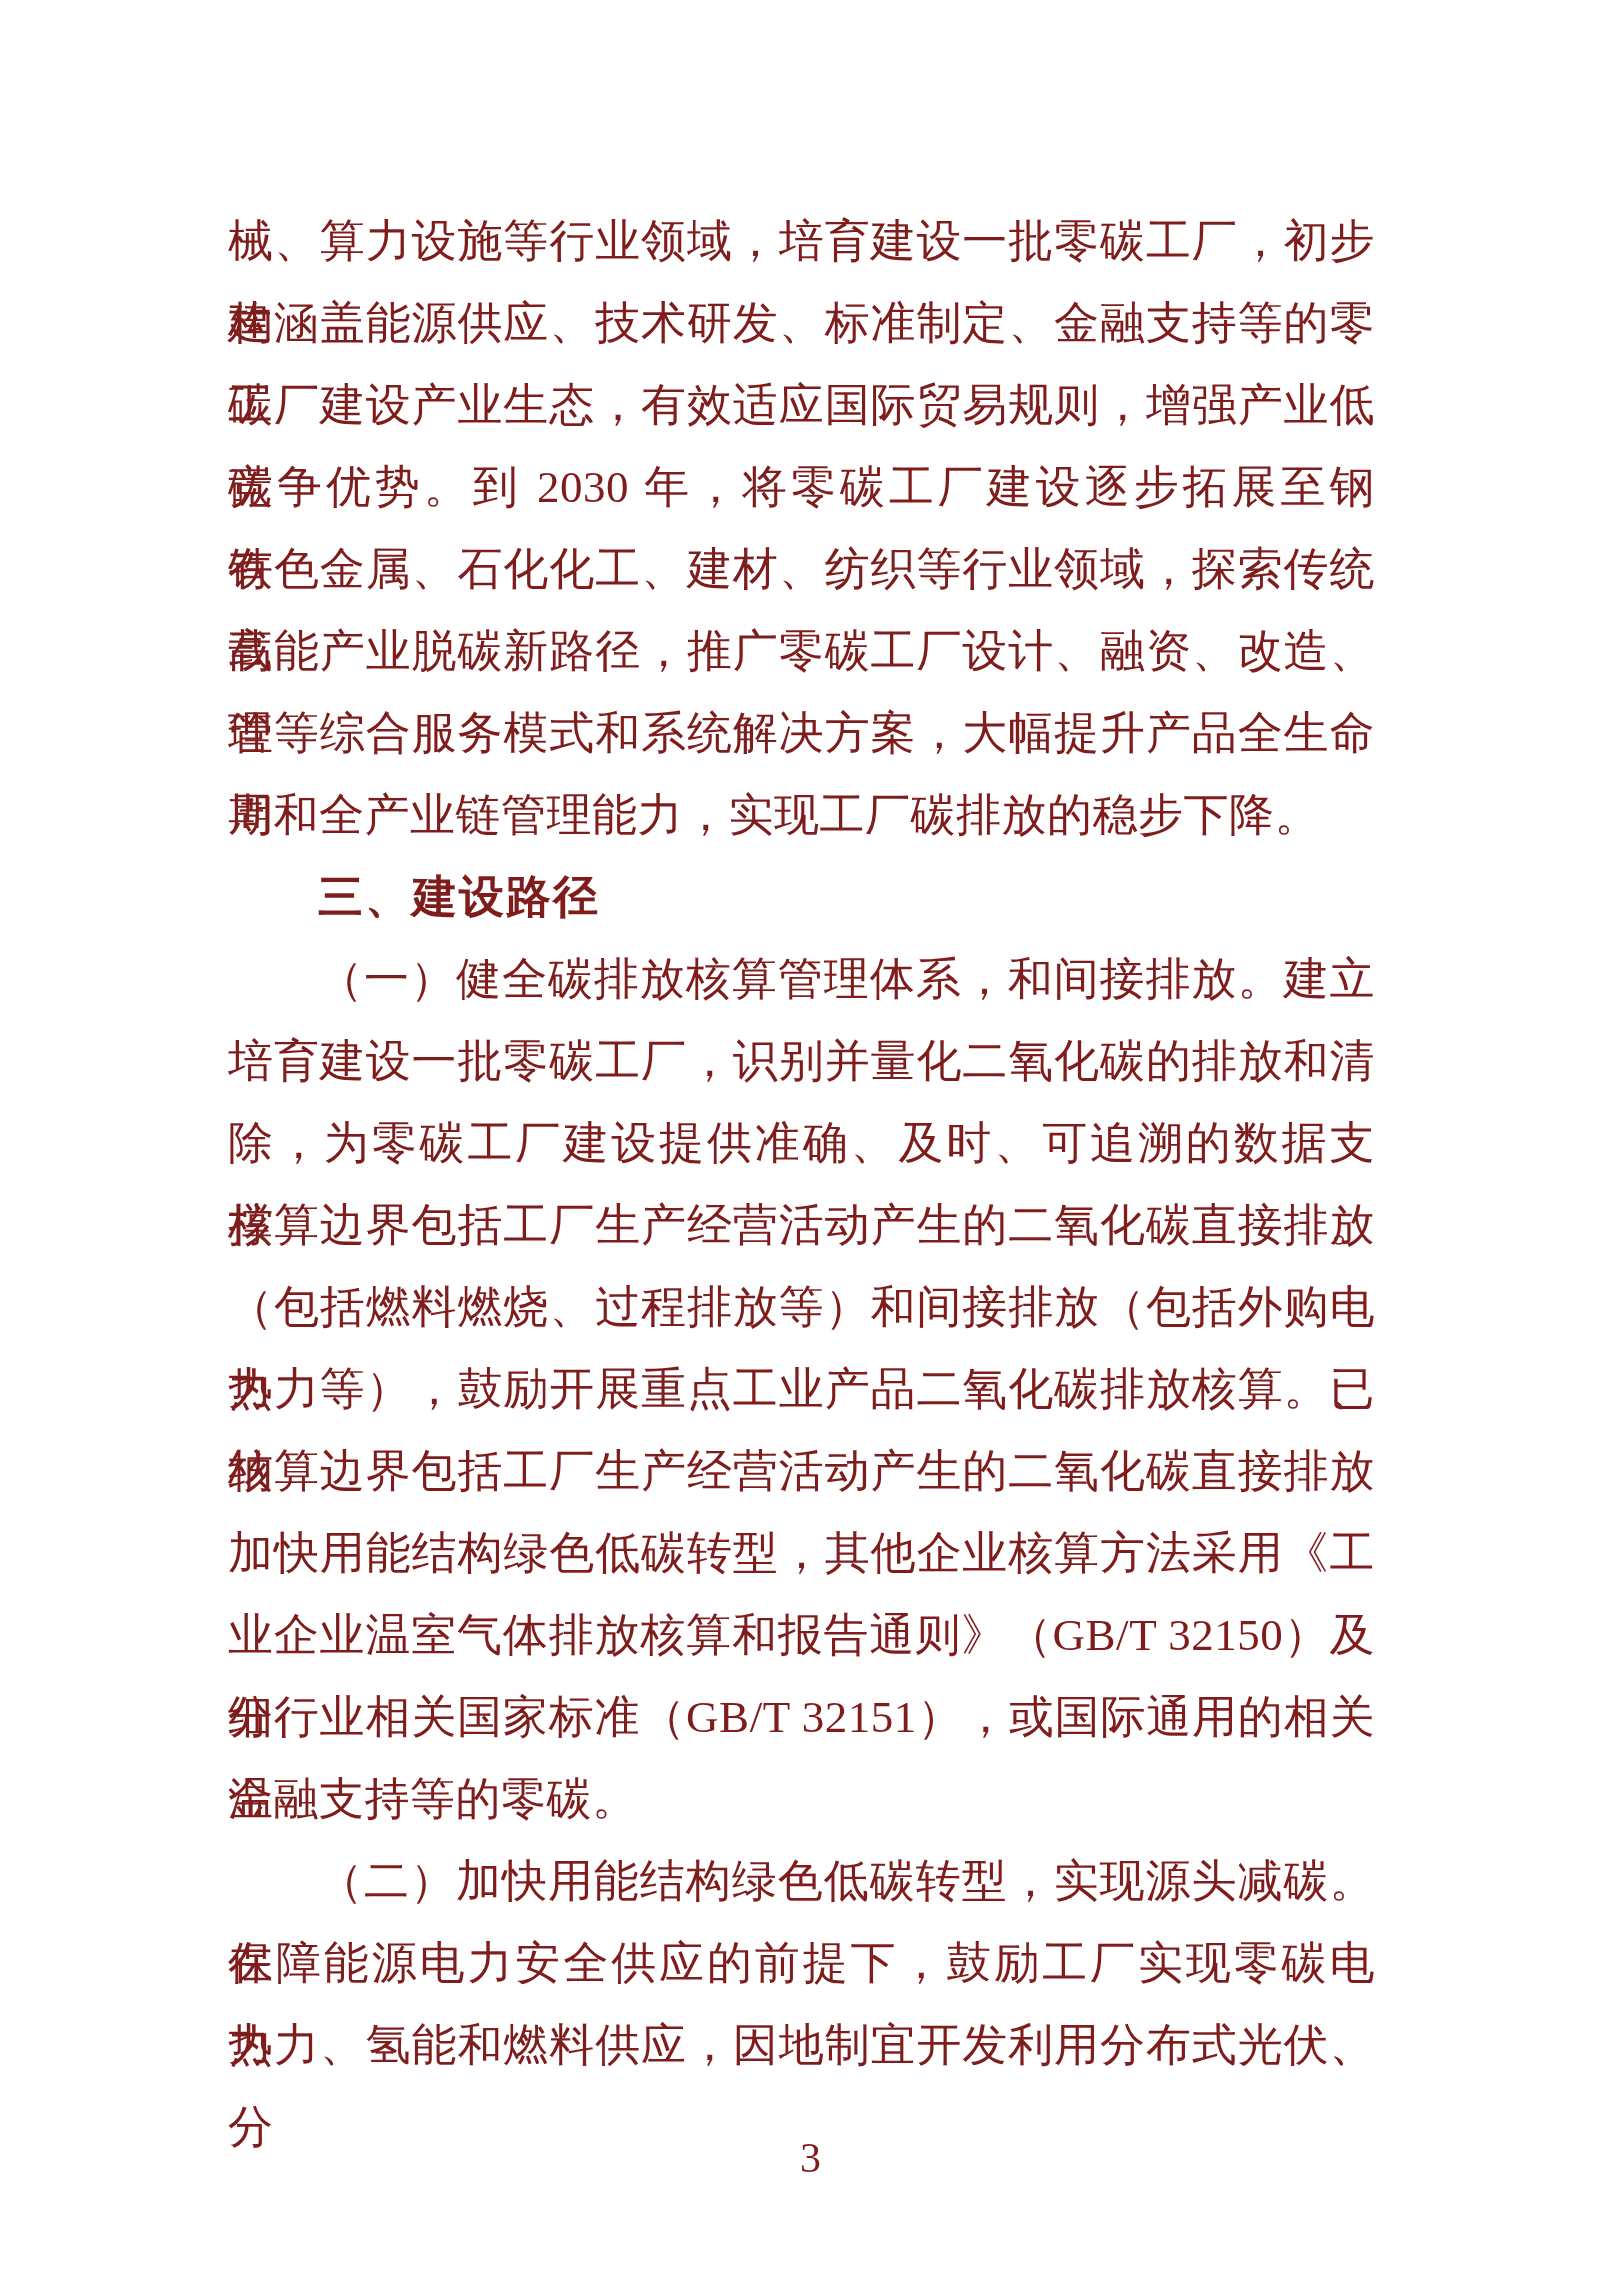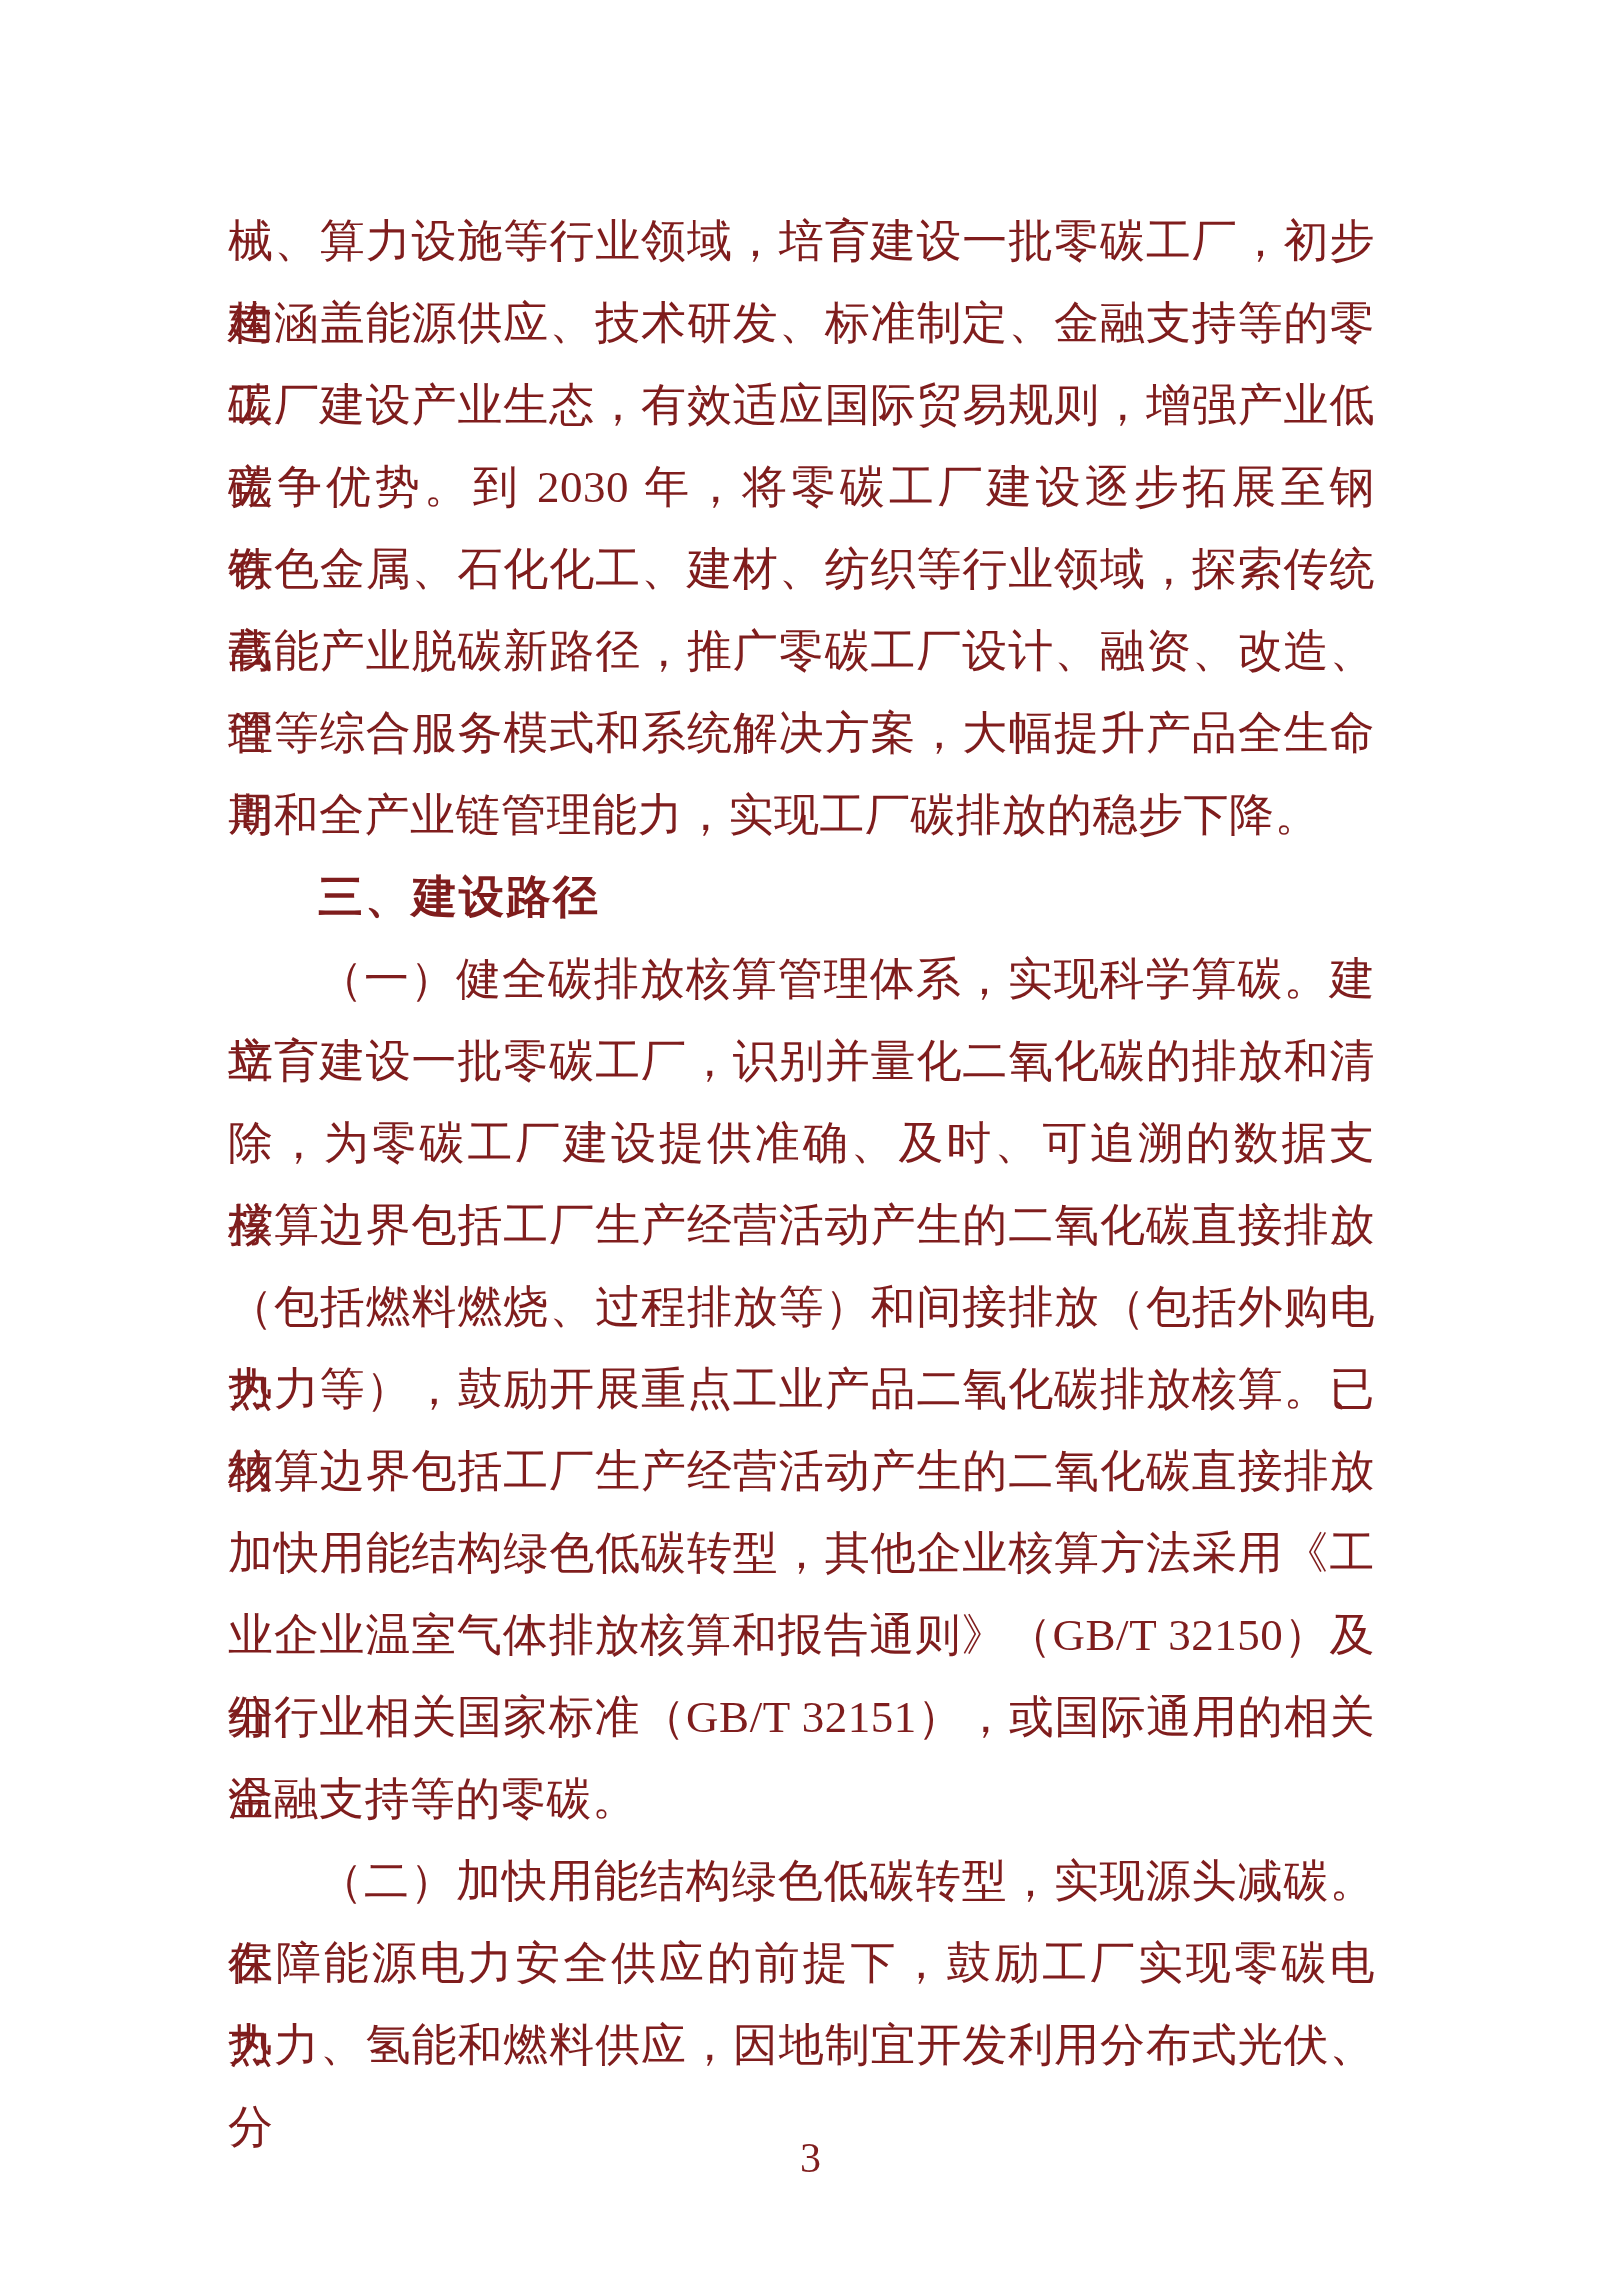--- a/index.html
+++ b/index.html
@@ -58,21 +58,21 @@
   <div class="textblock">
       <div class="line fill"><span class="seg body">械、算力设施等行业领域，培育建设一批零碳工厂，初步构</span></div>
       <div class="line fill"><span class="seg body">建涵盖能源供应、技术研发、标准制定、金融支持等的零碳</span></div>
       <div class="line fill"><span class="seg body">工厂建设产业生态，有效适应国际贸易规则，增强产业低碳</span></div>
       <div class="line fill"><span class="seg body">竞争优势。到 2030 年，将零碳工厂建设逐步拓展至钢铁、</span></div>
       <div class="line fill"><span class="seg body">有色金属、石化化工、建材、纺织等行业领域，探索传统高</span></div>
       <div class="line fill"><span class="seg body">载能产业脱碳新路径，推广零碳工厂设计、融资、改造、管</span></div>
       <div class="line fill"><span class="seg body">理等综合服务模式和系统解决方案，大幅提升产品全生命周</span></div>
       <div class="line"><span class="seg body">期和全产业链管理能力，实现工厂碳排放的稳步下降。</span></div>
       <div class="line heading indent"><span class="seg heading">三、建设路径</span></div>
-      <div class="line indent fill"><span class="seg kai">（一）健全碳排放核算管理体系，实现科学算碳。</span><span class="seg body">建立</span></div>
+      <div class="line indent fill"><span class="seg kai">（一）健全碳排放核算管理体系，和间接排放。</span><span class="seg body">建立</span></div>
       <div class="line fill"><span class="seg body">培育建设一批零碳工厂，识别并量化二氧化碳的排放和清</span></div>
       <div class="line fill"><span class="seg body">除，为零碳工厂建设提供准确、及时、可追溯的数据支撑。</span></div>
       <div class="line fill"><span class="seg body">核算边界包括工厂生产经营活动产生的二氧化碳直接排放</span></div>
       <div class="line fill"><span class="seg body">（包括燃料燃烧、过程排放等）和间接排放（包括外购电力、</span></div>
       <div class="line fill"><span class="seg body">热力等），鼓励开展重点工业产品二氧化碳排放核算。已纳</span></div>
       <div class="line fill"><span class="seg body">核算边界包括工厂生产经营活动产生的二氧化碳直接排放</span></div>
       <div class="line fill"><span class="seg body">加快用能结构绿色低碳转型，其他企业核算方法采用《工</span></div>
       <div class="line fill"><span class="seg body">业企业温室气体排放核算和报告通则》（GB/T 32150）及细</span></div>
       <div class="line fill"><span class="seg body">分行业相关国家标准（GB/T 32151），或国际通用的相关温</span></div>
       <div class="line"><span class="seg body">金融支持等的零碳。</span></div>

